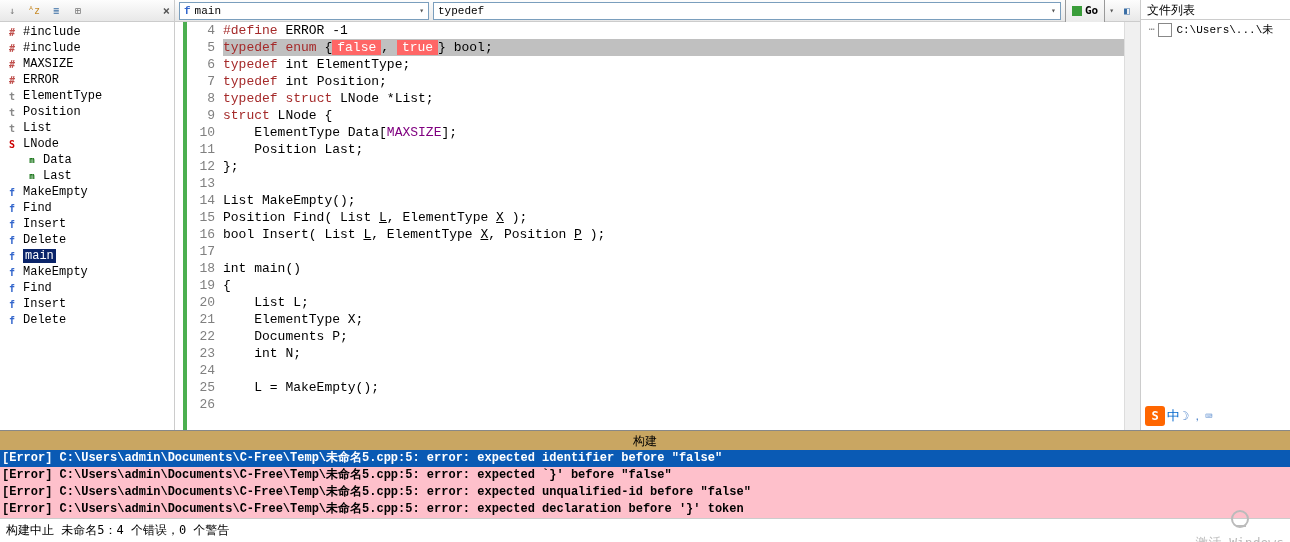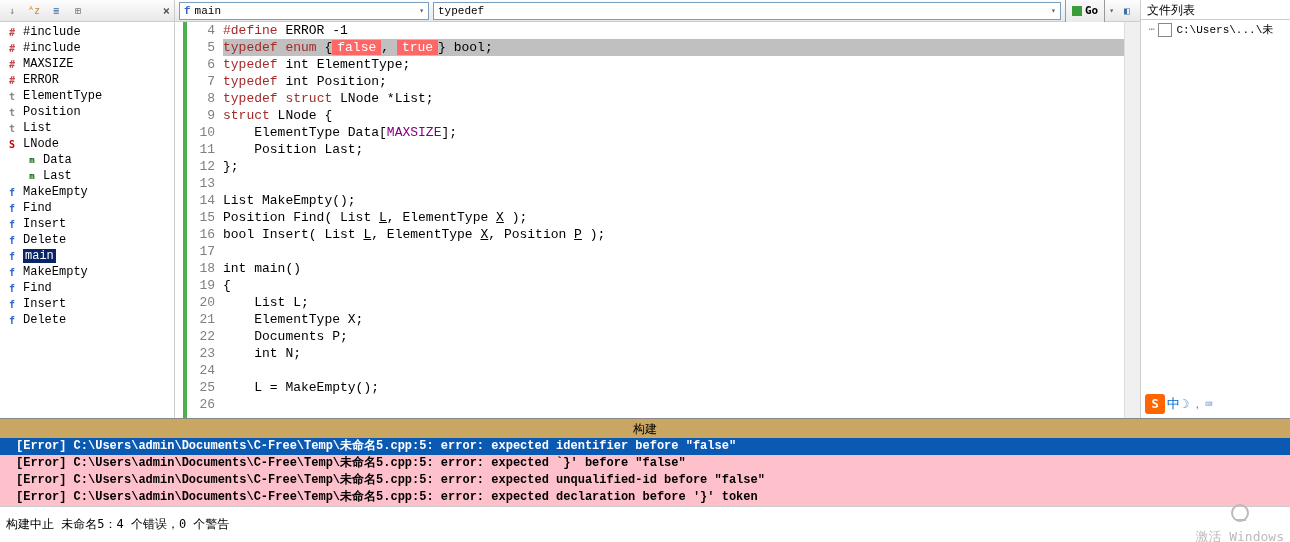--- a/index.html
+++ b/index.html
@@ -51,25 +51,25 @@
 .right-header { height: 20px; background: #fff; border-bottom: 1px solid #ccc; padding: 2px 6px; font-size: 12px; }
 .file-entry { display: flex; align-items: center; gap: 4px; padding: 2px 8px; font-family: "Courier New", monospace; font-size: 11px; }
 .file-icon { width: 14px; height: 14px; background: #fff; border: 1px solid #888; position: relative; }
 .ime-bar { margin-top: auto; padding: 4px; display: flex; gap: 2px; align-items: center; }
 .ime-badge { width: 20px; height: 20px; background: #ff6600; color: #fff; border-radius: 3px; display: flex; align-items: center; justify-content: center; font-weight: bold; font-size: 12px; }
 .ime-txt { color: #0066cc; font-size: 13px; }
 
 
 .build-header { height: 20px; background: #c9a662; color: #000; text-align: center; line-height: 20px; border-top: 1px solid #888; }
 .build-output { background: #fec0cb; font-family: "Courier New", monospace; font-size: 12px; font-weight: bold; line-height: 17px; padding: 0; }
-.build-line { white-space: pre; padding: 0 16px; }
+.build-line { white-space: pre; padding: 0 2px; }
 .build-line.sel { background: #0a5ab4; color: #fff; }
 
 
-.status-bar { height: 36px; display: flex; align-items: center; padding: 0 6px; background: #fff; border-top: 1px solid #ccc; font-size: 12px; justify-content: space-between; }
+.status-bar { height: 24px; display: flex; align-items: center; padding: 0 6px; background: #fff; border-top: 1px solid #ccc; font-size: 12px; justify-content: space-between; }
 .watermark { color: #bbb; font-size: 13px; display: flex; align-items: center; gap: 6px; flex-direction: column; }
 .wm-circle { width: 18px; height: 18px; border: 2px solid #bbb; border-radius: 50%; position: relative; }
 .wm-circle::after { content: ""; position: absolute; bottom: -1px; left: 3px; width: 10px; height: 2px; background: #bbb; }
 
 .chev { font-size: 8px; color: #555; }
 </style>
 </head>
 <body>
 
 <div class="container">

